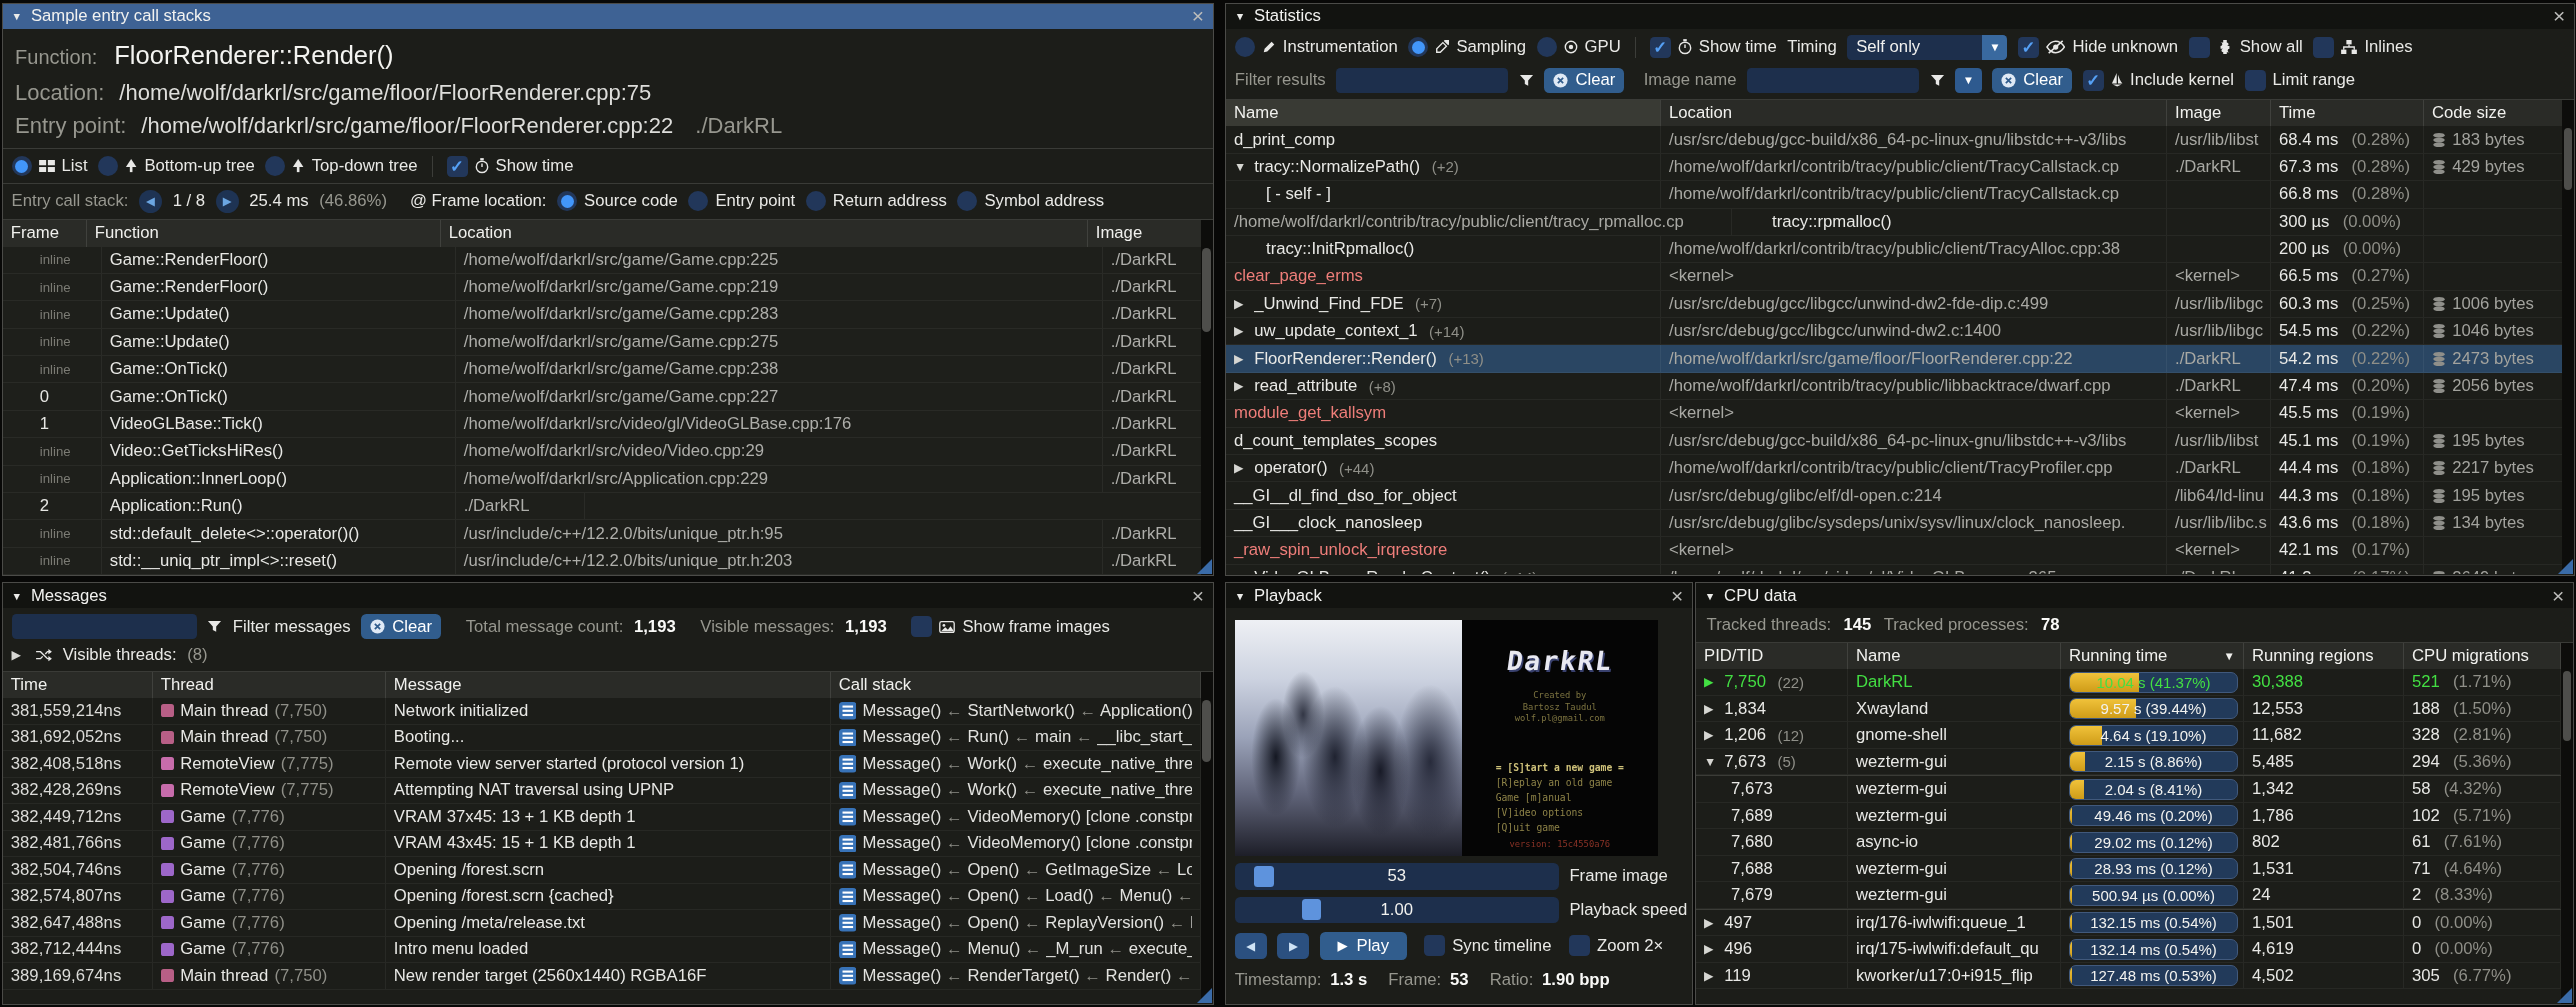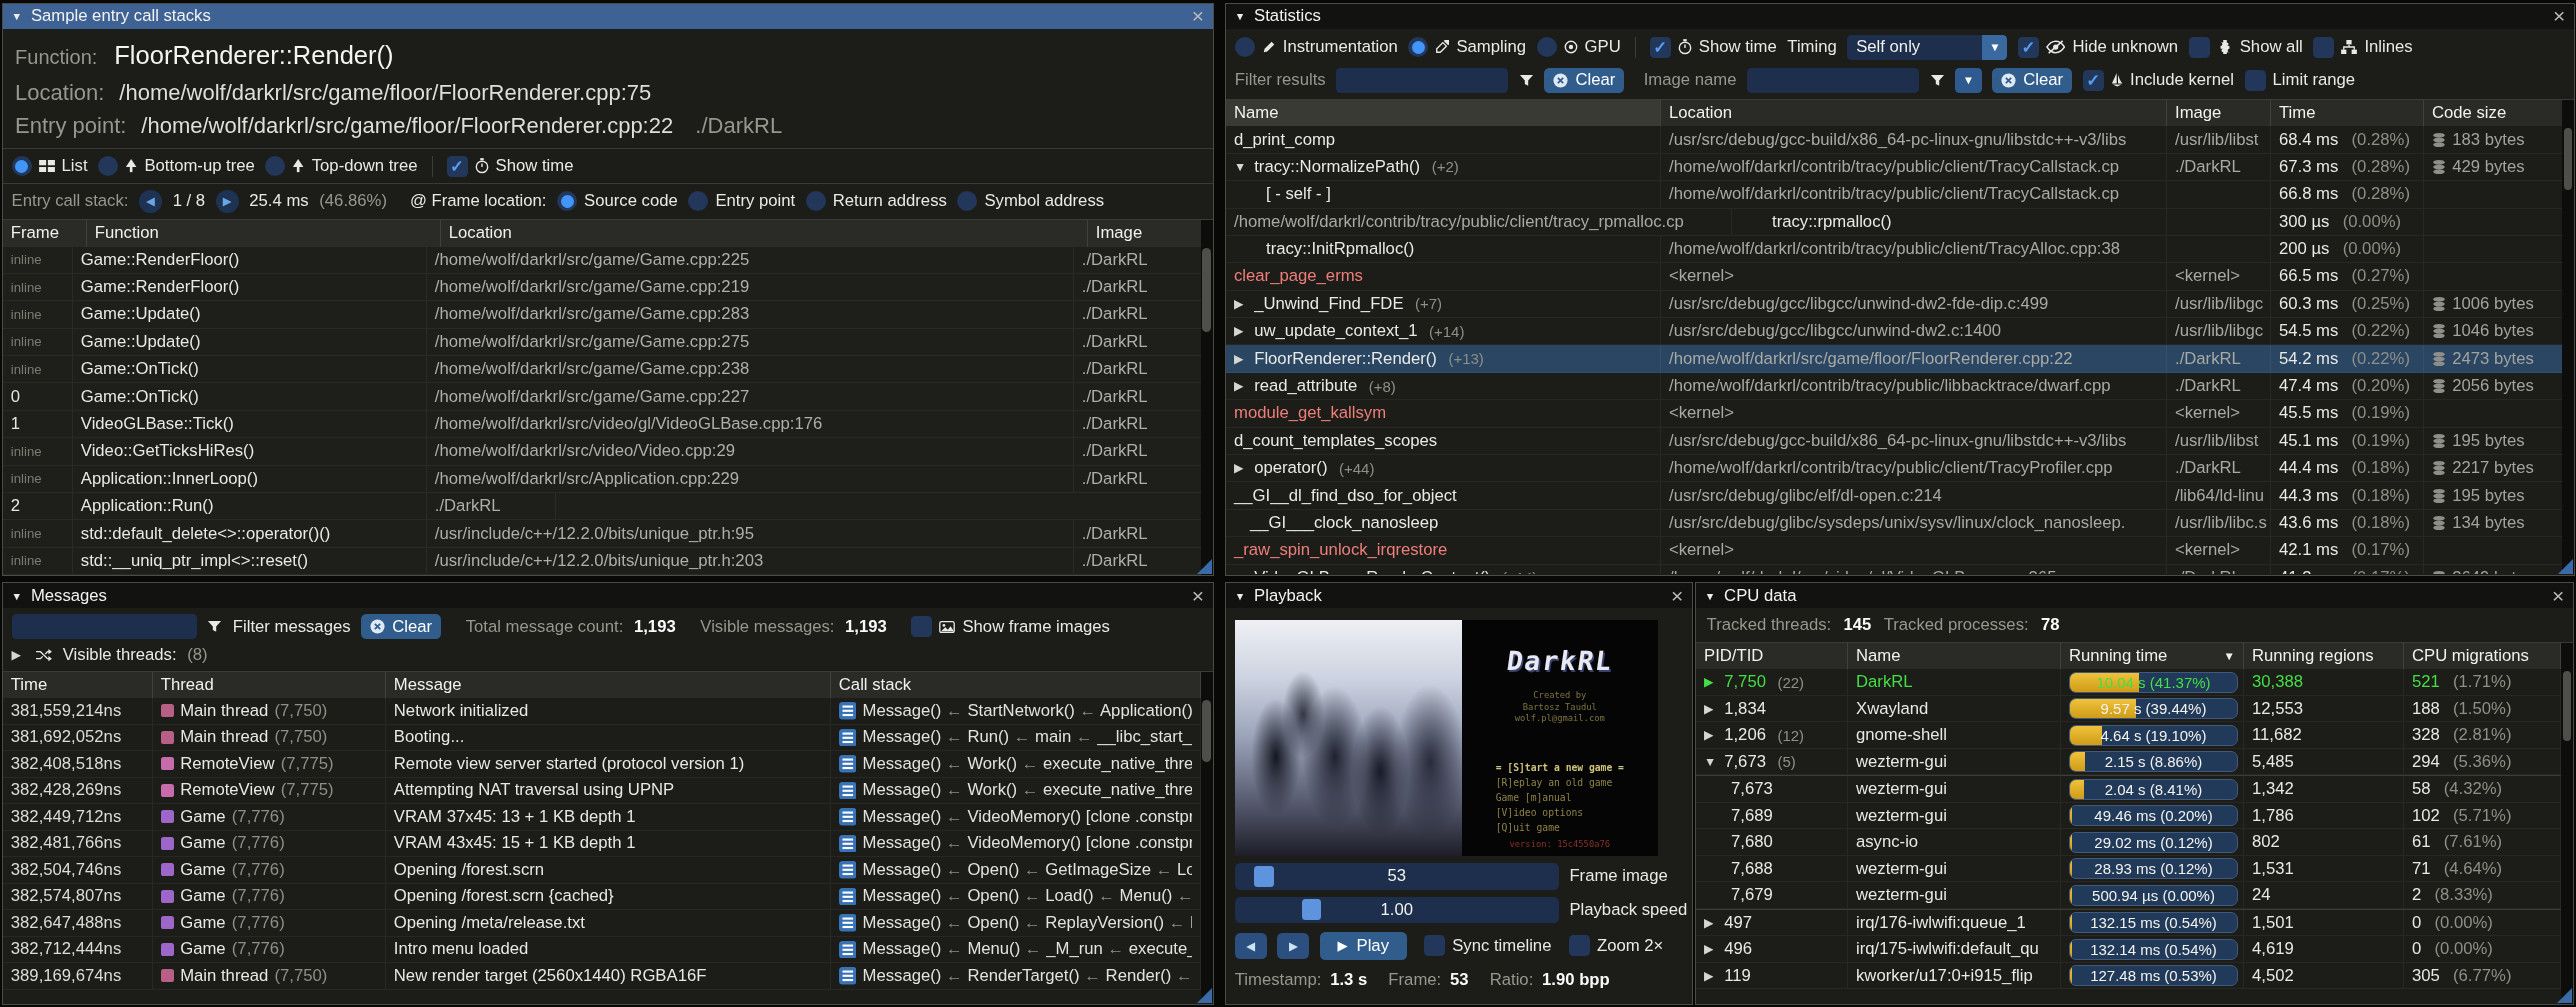--- a/index.html
+++ b/index.html
@@ -54,21 +54,21 @@
   
   .info{padding:8.8px 12.3px 3.5px;}
   .fline{margin:3.5px 0 10.6px;}
   .flab{color:#97978f;font-size:20px;margin-right:12.3px;}
   .fname{color:#f4f4f1;font-size:25.5px;}
   .lline{margin:6.2px 0;font-size:22px;}
   .llab{color:#97978f;margin-right:8.8px;}
   .lval{color:#dededb;}
   .limg{color:#97978f;margin-left:16px;}
   .ctrl{border-top:0.9px solid #3a3b37;}
-  #cs-table .c-frame{width:70px;color:#e6e6e3;}
+  #cs-table .c-frame{width:70px;color:#e6e6e3;margin-left:29px;}
   #cs-table .c-frame.inline{color:#7b7b74;font-size:13.2px;}
   #cs-table .c-fn{width:354px;color:#e8e8e5;}
   #cs-table .c-loc{width:647px;color:#aeaeaa;}
   #cs-table .c-img{width:129px;color:#aeaeaa;}
   #cs-body .trow{background:#1e1f1b;}
 
   
   #st-table .s0{width:435px;}
   #st-table .s1{width:506px;color:#a9a9a4;}
   #st-table .s2{width:104px;color:#a9a9a4;}
@@ -682,21 +682,21 @@
           <div class="tc s4">
             <svg class="dbi" width="14" height="16" viewBox="0 0 16 18">
               <ellipse cx="8" cy="3.6" rx="6.5" ry="2.7" fill="#8f8f8a"></ellipse>
               <ellipse cx="8" cy="9" rx="6.5" ry="2.7" fill="#8f8f8a"></ellipse>
               <ellipse cx="8" cy="14.4" rx="6.5" ry="2.7" fill="#8f8f8a"></ellipse>
             </svg>
             <span>195 bytes</span>
           </div>
         </div>
         <div class="trow">
-          <div class="tc s0" style="padding-left:24px">
+          <div class="tc s0" style="padding-left:8px">
             <span class="">__GI___clock_nanosleep</span>
           </div>
           <div class="tc s1">/usr/src/debug/glibc/sysdeps/unix/sysv/linux/clock_nanosleep.</div>
           <div class="tc s2">/usr/lib/libc.s</div>
           <div class="tc s3">
             <span>43.6 ms</span>
             <span class="pct">(0.18%)</span>
           </div>
           <div class="tc s4">
             <svg class="dbi" width="14" height="16" viewBox="0 0 16 18">

